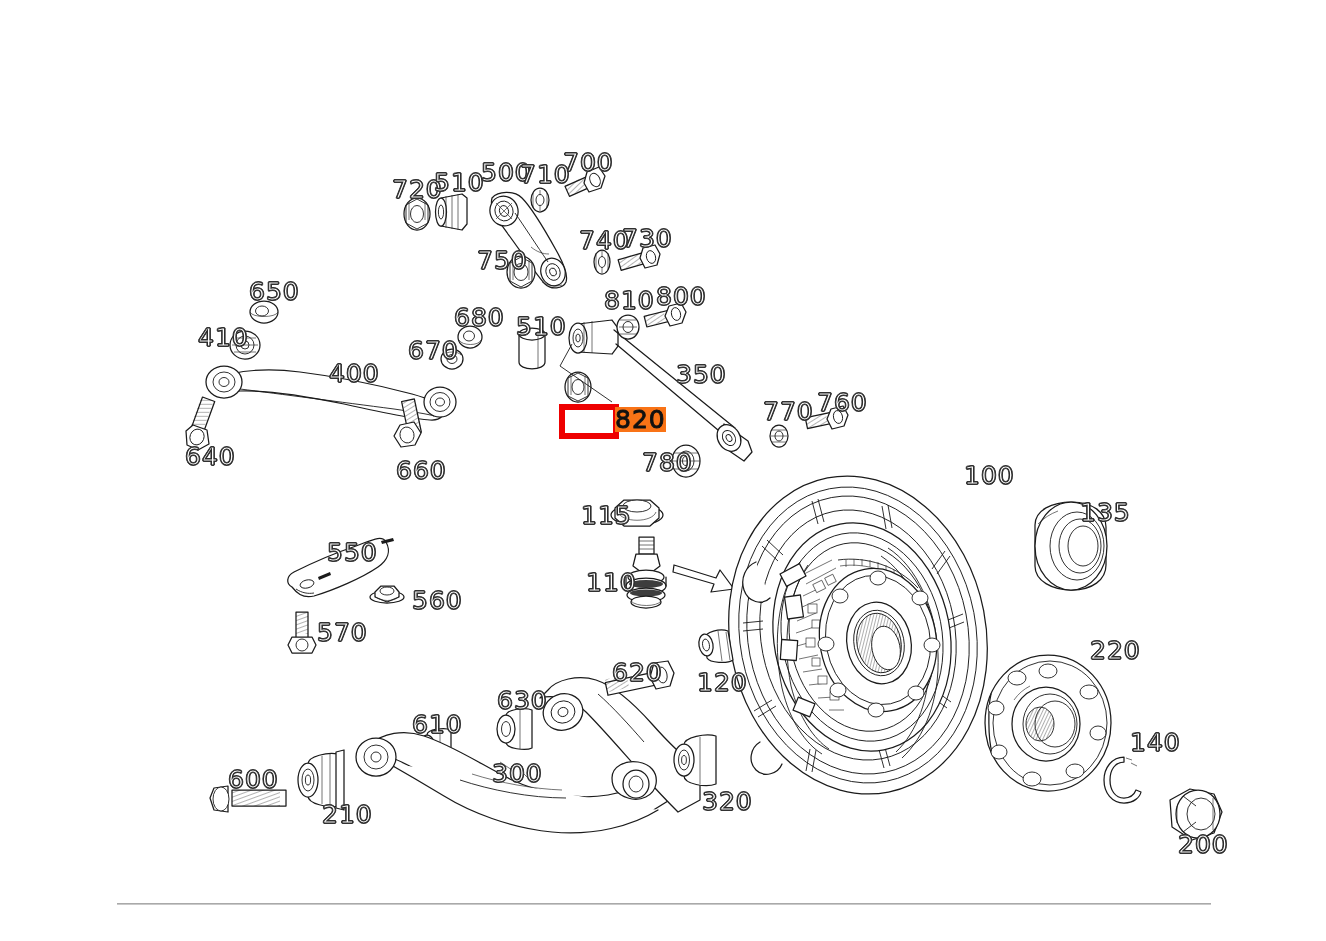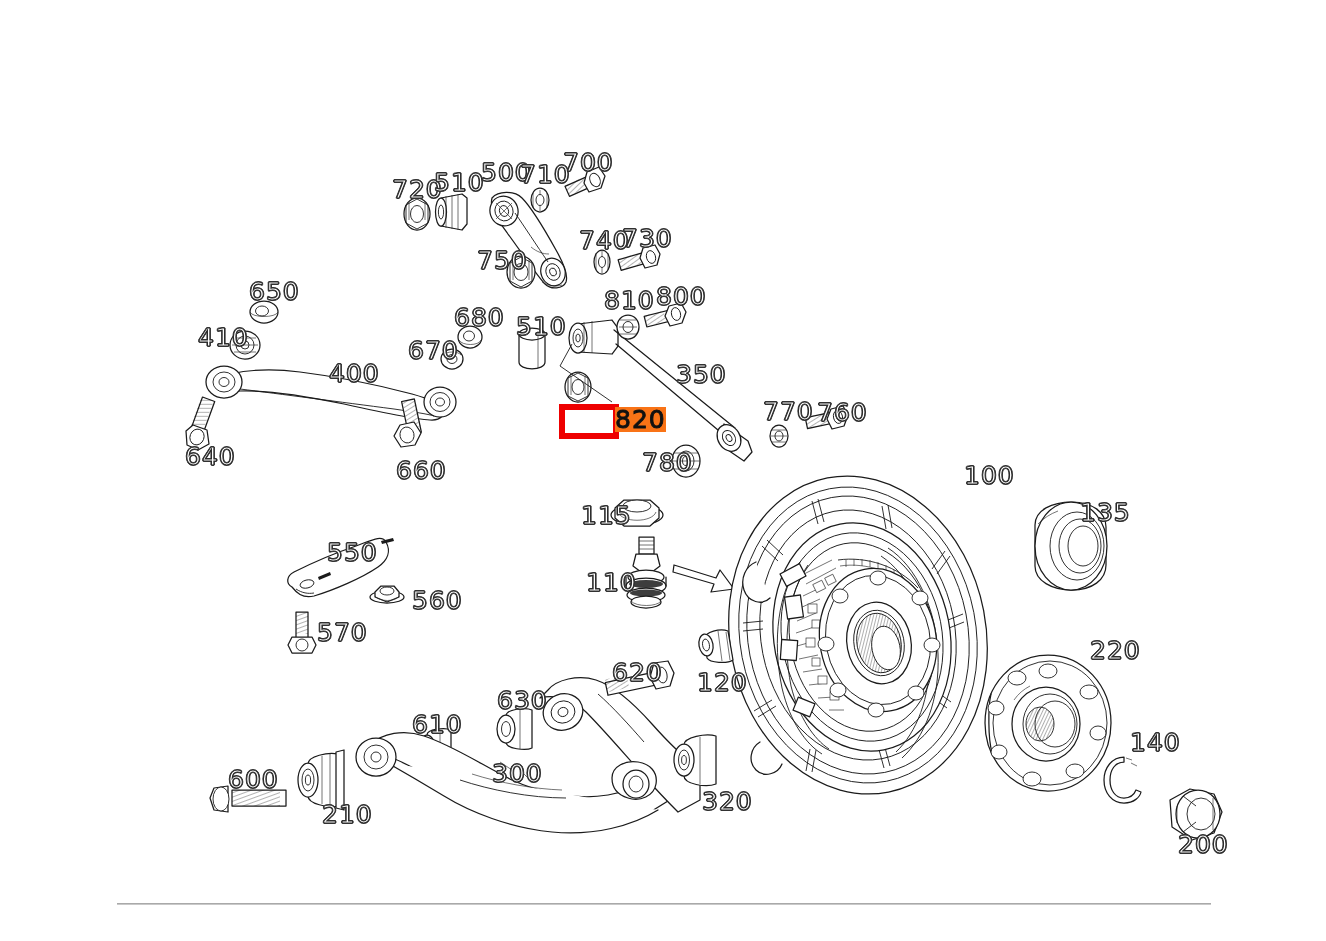--- a/index.html
+++ b/index.html
@@ -543,21 +543,21 @@
       <div class="callout" style="left: 329px; top: 361px;">400</div>
       <div class="callout" style="left: 408px; top: 338px;">670</div>
       <div class="callout" style="left: 454px; top: 305px;">680</div>
       <div class="callout" style="left: 185px; top: 444px;">640</div>
       <div class="callout" style="left: 396px; top: 458px; text-align: right;">660</div>
       <div class="callout" style="left: 516px; top: 314px;">510</div>
       <div class="callout" style="left: 676px; top: 362px;">350</div>
       <div class="callout hl" style="left: 567px; top: 407px;">820</div>
       <div class="callout" style="left: 642px; top: 450px;">780</div>
       <div class="callout" style="left: 763px; top: 399px;">770</div>
-      <div class="callout" style="left: 817px; top: 390px; margin-top: 10px;">760</div>
+      <div class="callout" style="left: 817px; top: 390px;">760</div>
       <div class="callout" style="left: 581px; top: 503px;">115</div>
       <div class="callout" style="left: 586px; top: 570px; text-align: center;">110</div>
       <div class="callout" style="left: 964px; top: 463px;">100</div>
       <div class="callout" style="left: 1080px; top: 500px;">135</div>
       <div class="callout" style="left: 1090px; top: 638px;">220</div>
       <div class="callout" style="left: 1130px; top: 730px;">140</div>
       <div class="callout" style="left: 1178px; top: 832px;">200</div>
       <div class="callout" style="left: 327px; top: 540px;">550</div>
       <div class="callout" style="left: 412px; top: 588px;">560</div>
       <div class="callout" style="left: 317px; top: 620px;">570</div>

